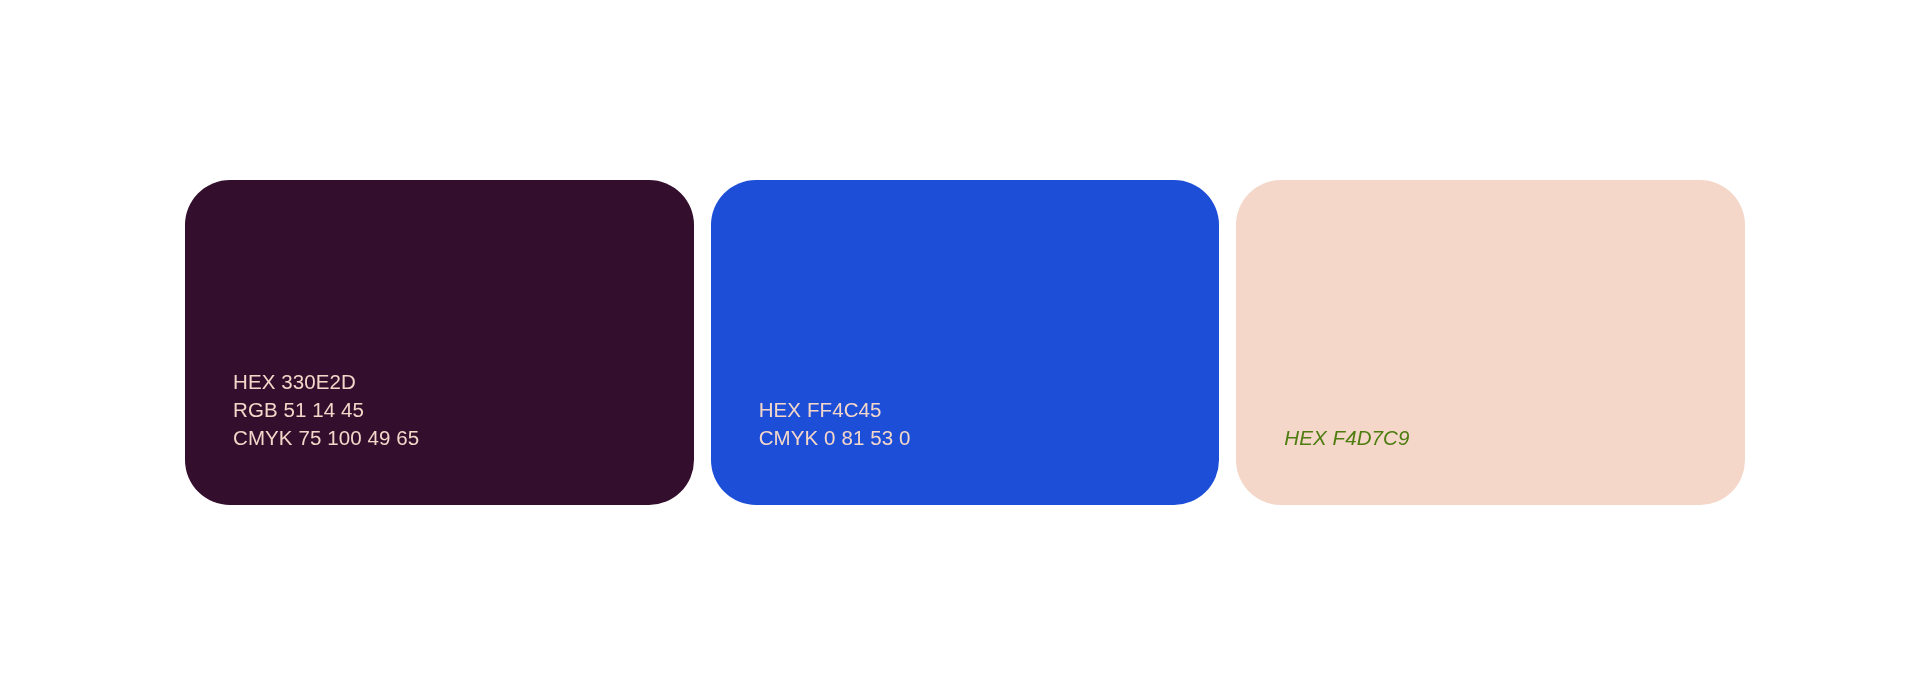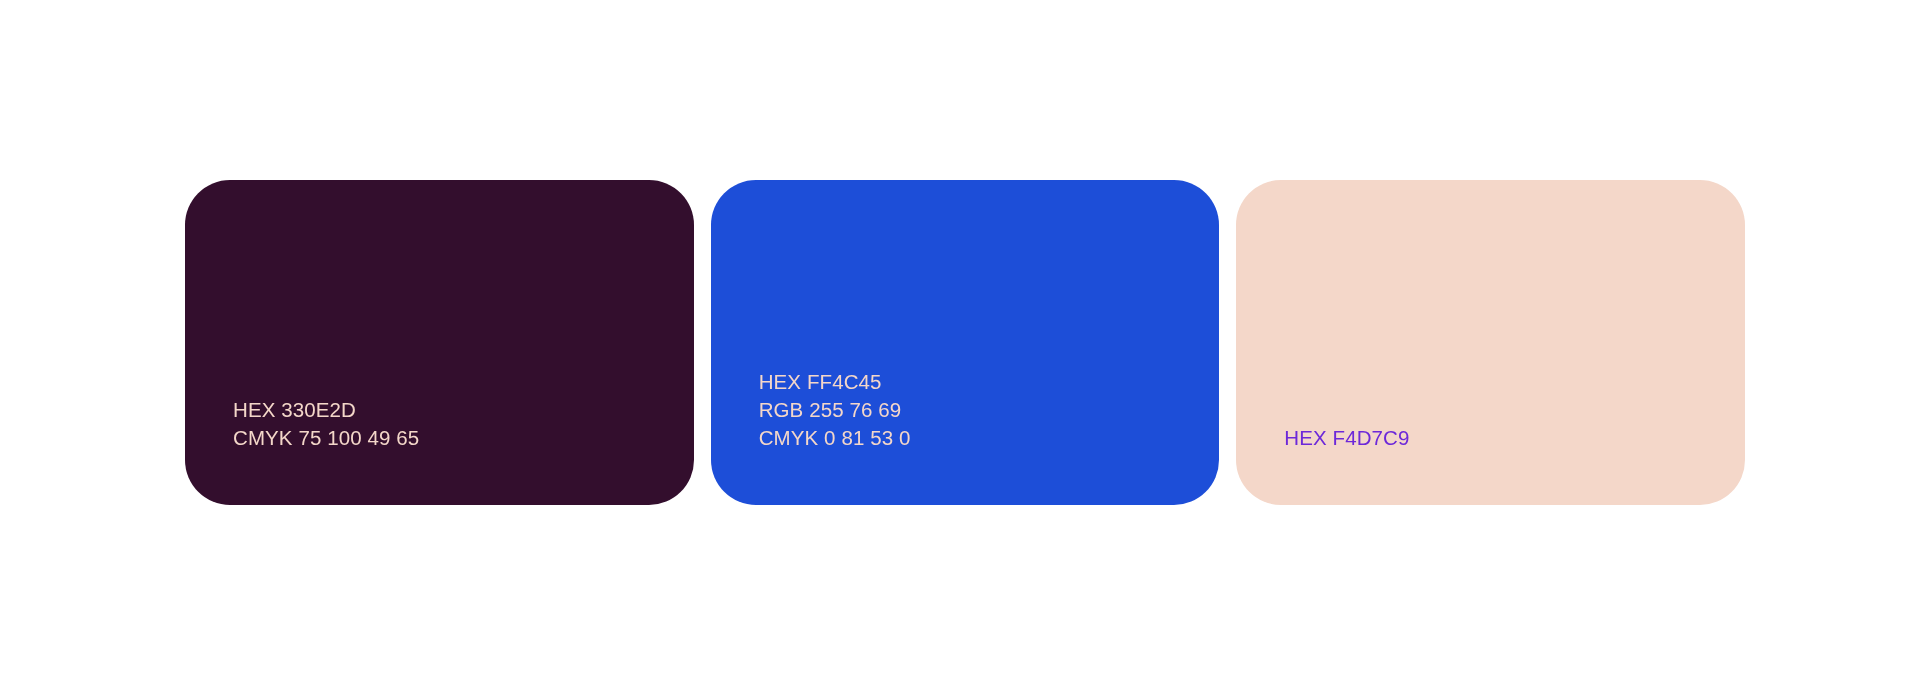--- a/index.html
+++ b/index.html
@@ -61,32 +61,32 @@
 </head>
 <body style="background: rgb(255, 255, 255);">
 
 <div id="palette-board">
 
   <div class="swatch-row">
 
     <div class="swatch-card" style="background-color: rgb(51, 14, 45); color: rgb(244, 215, 201);">
       <div class="swatch-specs">
         <span class="spec-line">HEX 330E2D</span>
+        <span class="spec-line">RGB 51 14 45</span>
         <span class="spec-line">CMYK 75 100 49 65</span>
       </div>
     </div>
 
     <div class="swatch-card" style="background-color: #1d4ed8; color: rgb(244, 215, 201);">
       <div class="swatch-specs">
         <span class="spec-line">HEX FF4C45</span>
-        <span class="spec-line">RGB 255 76 69</span>
         <span class="spec-line">CMYK 0 81 53 0</span>
       </div>
     </div>
 
-    <div class="swatch-card" style="background-color: rgb(244, 215, 201); color: #6d28d9;">
+    <div class="swatch-card" style="background-color: rgb(244, 215, 201); color: #4d7c0f; font-style: italic;">
       <div class="swatch-specs">
         <span class="spec-line">HEX F4D7C9</span>
       </div>
     </div>
 
   </div>
 </div>
 
 </body></html>

